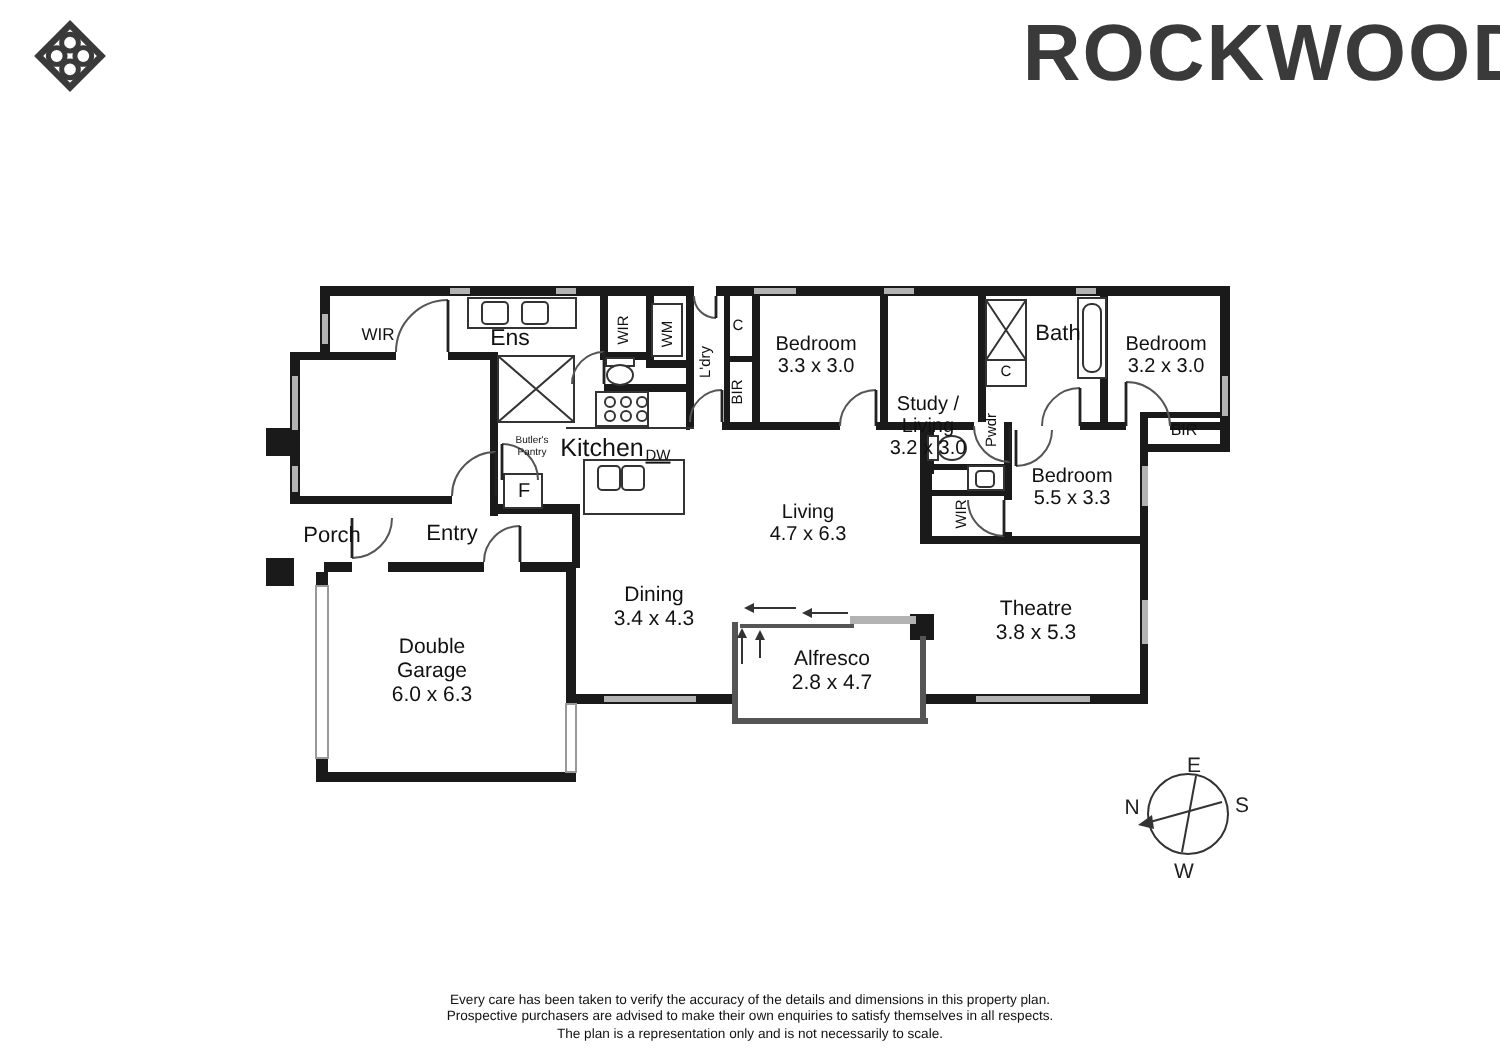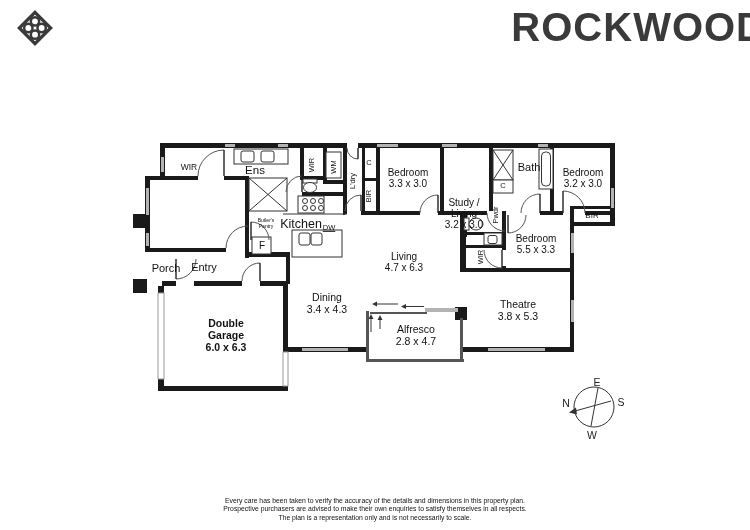--- a/index.html
+++ b/index.html
@@ -305,30 +305,30 @@
 
   <div class="lbl" style="left:404px;top:262px;font-size:10px;">
     <span>Living</span>
     <span>4.7 x 6.3</span>
     </div>
 
   <div class="lbl" style="left:154px;top:268px;font-size:11px;margin-left:12px;">
     <span>Porch</span>
     </div>
 
-  <div class="lbl" style="left:204px;top:267px;font-size:11px;text-align:center;">
+  <div class="lbl" style="left:226px;top:267px;font-size:11px;text-align:center;">
     <span>Entry</span>
     </div>
 
   <div class="lbl" style="left:327px;top:304px;font-size:10.5px;text-align:right;">
     <span>Dining</span>
     <span>3.4 x 4.3</span>
     </div>
 
-  <div class="lbl wrap" style="left:226px;top:336px;font-size:10.5px;width:64px;font-weight:bold;">
+  <div class="lbl wrap" style="left:216px;top:336px;font-size:10.5px;width:64px;">
     <span>Double Garage</span>
     <span>6.0 x 6.3</span>
     </div>
 
   <div class="lbl" style="left:416px;top:336px;font-size:10.5px;">
     <span>Alfresco</span>
     <span>2.8 x 4.7</span>
     </div>
 
   <div class="lbl" style="left:518px;top:311px;font-size:10.5px;">

